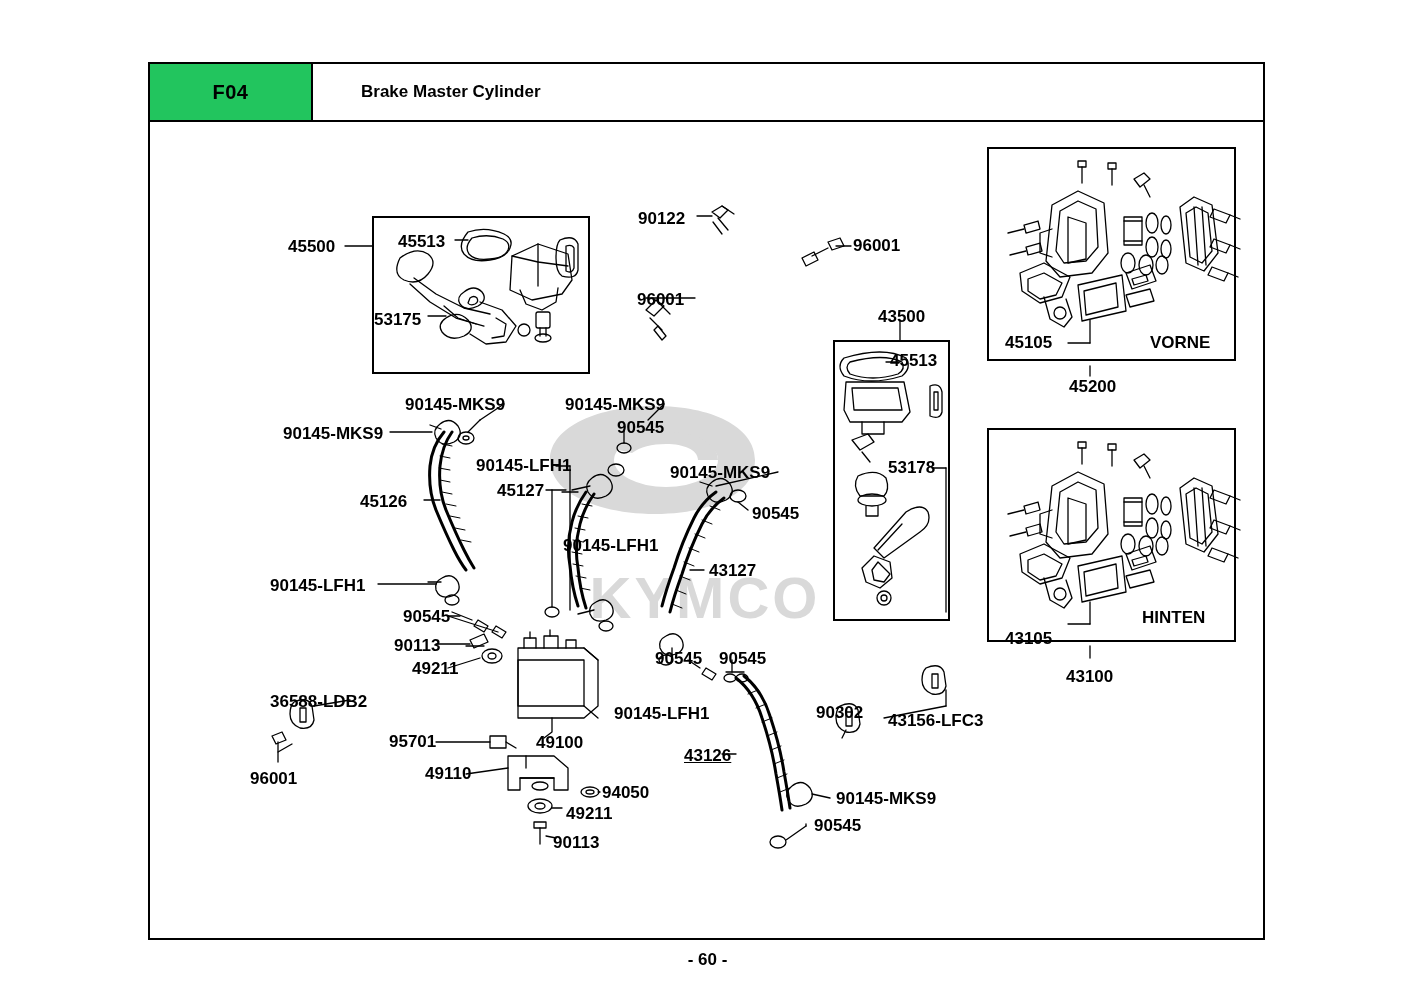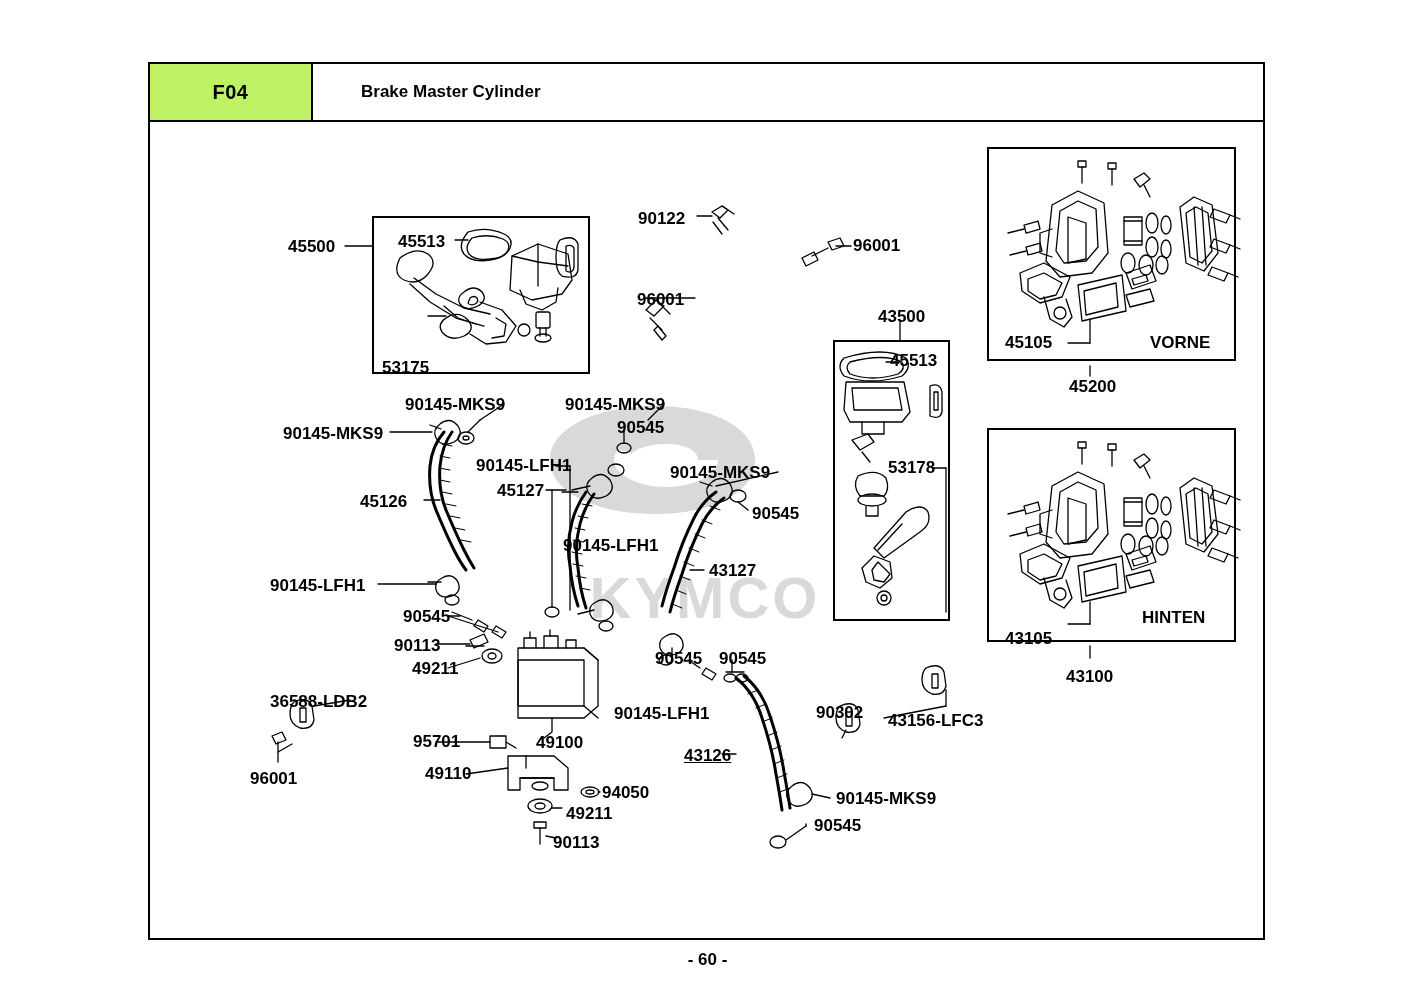--- a/index.html
+++ b/index.html
@@ -34,21 +34,21 @@
   }
 
   .title-box {
     position: absolute;
     left: 148px;
     top: 62px;
     width: 165px;
     height: 60px;
     border: 2px solid #000;
     box-sizing: border-box;
-    background: #bef264;
+    background: #22c55e;
     display: flex;
     align-items: center;
     justify-content: center;
   }
   .title-box .code {
     font-size: 20px;
     font-weight: bold;
     letter-spacing: 0.5px;
   }
   .title-bar {
@@ -481,21 +481,21 @@
       <line x1="424" y1="500" x2="440" y2="500"></line>
       <line x1="546" y1="490" x2="566" y2="490"></line>
       <line x1="378" y1="584" x2="436" y2="584"></line>
       <line x1="778" y1="472" x2="716" y2="486"></line>
     </g>
   </svg>
 
   <div id="labels">
       <div class="lbl" style="left: 288px; top: 238px;">45500</div>
       <div class="lbl" style="left: 398px; top: 233px;">45513</div>
-      <div class="lbl" style="left: 382px; top: 311px; margin-top: 48px;">53175</div>
+      <div class="lbl" style="left: 374px; top: 311px;">53175</div>
       <div class="lbl" style="left: 638px; top: 210px;">90122</div>
       <div class="lbl" style="left: 637px; top: 291px;">96001</div>
       <div class="lbl" style="left: 853px; top: 237px;">96001</div>
       <div class="lbl" style="left: 878px; top: 308px;">43500</div>
       <div class="lbl" style="left: 890px; top: 352px;">45513</div>
       <div class="lbl" style="left: 888px; top: 459px;">53178</div>
       <div class="lbl" style="left: 1005px; top: 334px;">45105</div>
       <div class="lbl" style="left: 1150px; top: 334px;">VORNE</div>
       <div class="lbl" style="left: 1069px; top: 378px;">45200</div>
       <div class="lbl" style="left: 1005px; top: 630px;">43105</div>
@@ -515,21 +515,21 @@
       <div class="lbl" style="left: 270px; top: 577px;">90145-LFH1</div>
       <div class="lbl" style="left: 403px; top: 608px;">90545</div>
       <div class="lbl" style="left: 394px; top: 637px;">90113</div>
       <div class="lbl" style="left: 412px; top: 660px;">49211</div>
       <div class="lbl" style="left: 655px; top: 650px;">90545</div>
       <div class="lbl" style="left: 719px; top: 650px;">90545</div>
       <div class="lbl" style="left: 270px; top: 693px;">36588-LDB2</div>
       <div class="lbl" style="left: 614px; top: 705px;">90145-LFH1</div>
       <div class="lbl" style="left: 888px; top: 712px;">43156-LFC3</div>
       <div class="lbl" style="left: 816px; top: 704px;">90302</div>
-      <div class="lbl" style="left: 389px; top: 733px; margin-left: 24px;">95701</div>
+      <div class="lbl" style="left: 389px; top: 733px;">95701</div>
       <div class="lbl" style="left: 536px; top: 734px;">49100</div>
       <div class="lbl" style="left: 425px; top: 765px;">49110</div>
       <div class="lbl" style="left: 684px; top: 747px; text-decoration: underline;">43126</div>
       <div class="lbl" style="left: 602px; top: 784px;">94050</div>
       <div class="lbl" style="left: 566px; top: 805px;">49211</div>
       <div class="lbl" style="left: 553px; top: 834px;">90113</div>
       <div class="lbl" style="left: 250px; top: 770px;">96001</div>
       <div class="lbl" style="left: 836px; top: 790px;">90145-MKS9</div>
       <div class="lbl" style="left: 814px; top: 817px;">90545</div>
     </div>

